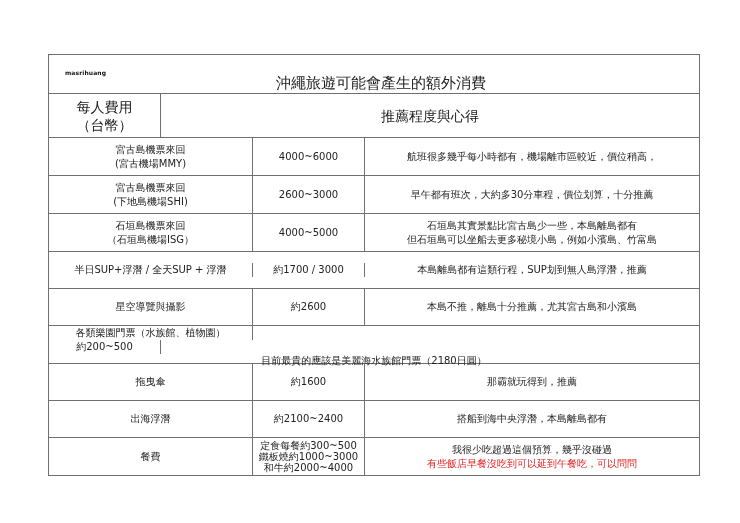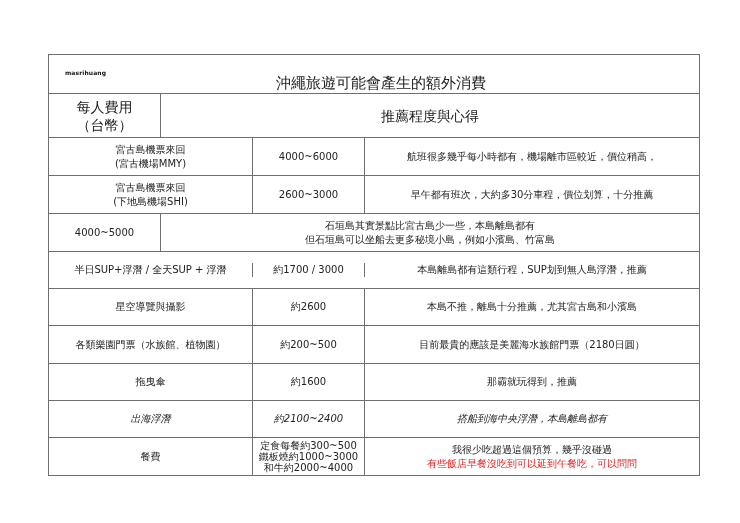--- a/index.html
+++ b/index.html
@@ -108,20 +108,24 @@
           <span>(下地島機場SHI)</span>
         </div>
         <div class="cell c2">
           <span>2600~3000</span>
         </div>
         <div class="cell c3">
           <span>早午都有班次，大約多30分車程，價位划算，十分推薦</span>
         </div>
       </div>
       <div class="row" style="height: 38px;">
+        <div class="cell c1">
+          <span>石垣島機票來回</span>
+          <span>（石垣島機場ISG）</span>
+        </div>
         <div class="cell c2">
           <span>4000~5000</span>
         </div>
         <div class="cell c3">
           <span>石垣島其實景點比宮古島少一些，本島離島都有</span>
           <span>但石垣島可以坐船去更多秘境小島，例如小濱島、竹富島</span>
         </div>
       </div>
       <div class="row" style="height: 37px; align-items: center;">
         <div class="cell c1">
@@ -138,21 +142,21 @@
         <div class="cell c1">
           <span>星空導覽與攝影</span>
         </div>
         <div class="cell c2">
           <span>約2600</span>
         </div>
         <div class="cell c3">
           <span>本島不推，離島十分推薦，尤其宮古島和小濱島</span>
         </div>
       </div>
-      <div class="row" style="height: 38px;">
+      <div class="row" style="height: 38px; flex-direction: column;">
         <div class="cell c1">
           <span>各類樂園門票（水族館、植物園）</span>
         </div>
         <div class="cell c2">
           <span>約200~500</span>
         </div>
         <div class="cell c3">
           <span>目前最貴的應該是美麗海水族館門票（2180日圓）</span>
         </div>
       </div>
@@ -160,21 +164,21 @@
         <div class="cell c1">
           <span>拖曳傘</span>
         </div>
         <div class="cell c2">
           <span>約1600</span>
         </div>
         <div class="cell c3">
           <span>那霸就玩得到，推薦</span>
         </div>
       </div>
-      <div class="row" style="height: 37px; font-style: italic;">
+      <div class="row" style="height: 37px;">
         <div class="cell c1">
           <span>出海浮潛</span>
         </div>
         <div class="cell c2">
           <span>約2100~2400</span>
         </div>
         <div class="cell c3">
           <span>搭船到海中央浮潛，本島離島都有</span>
         </div>
       </div>

